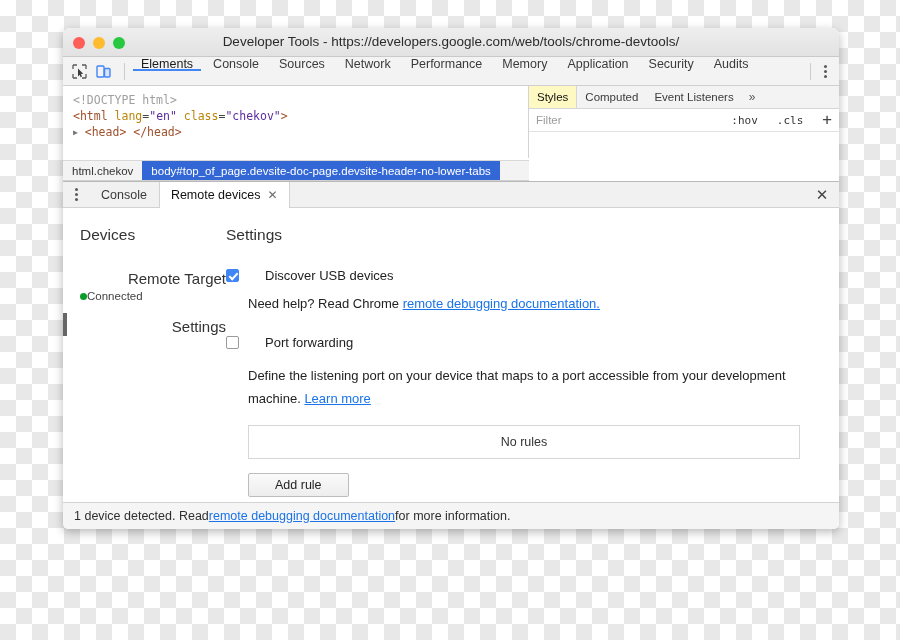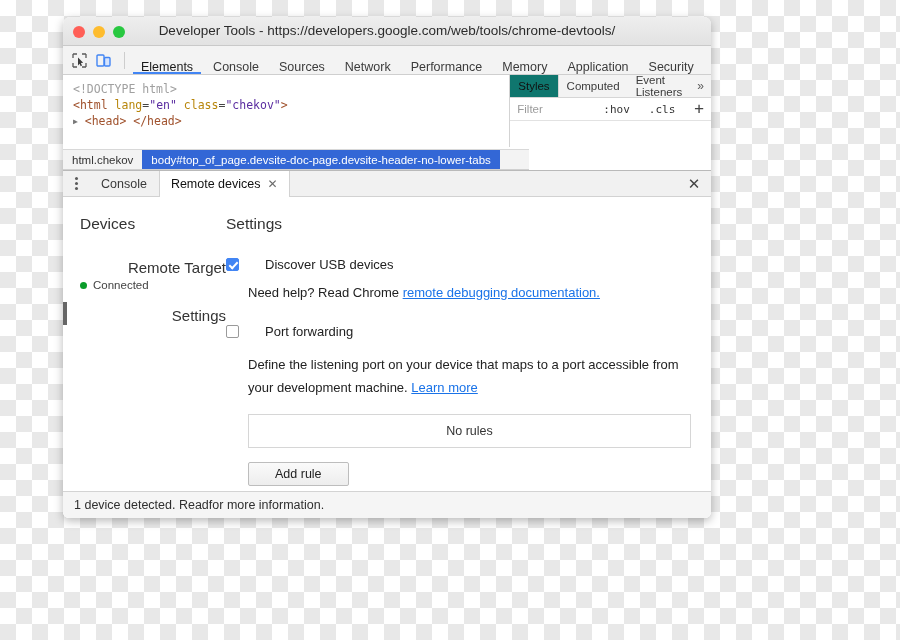--- a/index.html
+++ b/index.html
@@ -10,21 +10,21 @@
     background-color:#ffffff;
     background-image:
       linear-gradient(45deg, #e8e8e8 25%, transparent 25%, transparent 75%, #e8e8e8 75%),
       linear-gradient(45deg, #e8e8e8 25%, transparent 25%, transparent 75%, #e8e8e8 75%);
     background-size:32px 32px;
     background-position:0 0, 16px 16px;
   }
 
   
   #devtools-window{
-    position:absolute; left:63px; top:17px; width:648px; height:501px;
+    position:absolute; left:63px; top:28px; width:776px; height:501px;
     background:#fff; border-radius:7px 7px 6px 6px;
     box-shadow:0 3px 10px rgba(0,0,0,.28);
     overflow:hidden;
   }
 
   
   .titlebar{
     height:29px; background:linear-gradient(#eeeeee,#e2e2e2);
     border-bottom:1px solid #c9c9c9; position:relative;
   }
@@ -37,21 +37,21 @@
   }
 
   
   .tabbar{
     height:29px; background:#f3f3f3; border-bottom:1px solid #cfcfcf;
     display:flex; align-items:stretch; position:relative;
   }
   .tool-icons{ display:flex; align-items:center; padding:0 6px 0 8px; gap:7px; }
   .tool-icons .sep{ width:1px; height:17px; background:#cdcdcd; margin-left:5px; }
   .ico{ width:17px; height:17px; display:block; }
-  .tabs{ display:flex; align-items:flex-end; }
+  .tabs{ display:flex; align-items:flex-start; }
   .tab{
     padding:0 10px; display:flex; align-items:center; font-size:12.5px;
     color:#3b3b3b; position:relative; white-space:nowrap;
   }
   .tab.active{ color:#1a1a1a; }
   .tab.active::after{
     content:""; position:absolute; left:2px; right:2px; bottom:0; height:2px; background:#4285f4;
   }
   .tabbar-right{ margin-left:auto; display:flex; align-items:center; padding-right:9px; }
   .tabbar-right .sep{ width:1px;height:17px;background:#cdcdcd; margin-right:10px; }
@@ -72,21 +72,21 @@
   .tok-val{ color:#5a2ca0; }
   .tok-punc{ color:#444; }
   .arrow{ display:inline-block; color:#777; font-size:8px; transform:translateY(-1px); }
 
   .styles-pane{ flex:1; background:#fff; }
   .styles-tabs{
     display:flex; align-items:stretch; height:23px; background:#f3f3f3;
     border-bottom:1px solid #d6d6d6;
   }
   .stab{ font-size:11.5px; color:#3b3b3b; display:flex; align-items:center; padding:0 8px; }
-  .stab.active{ background:#0f766e; border-right:1px solid #d6d6d6; color:#111; }
+  .stab.active{ background:#fef9c3; border-right:1px solid #d6d6d6; color:#111; }
   .chev{ font-size:12px; color:#5a5a5a; display:flex; align-items:center; padding:0 7px; }
   .filter-row{
     height:23px; display:flex; align-items:center; padding:0 7px;
     border-bottom:1px solid #e2e2e2; font-size:11.5px;
   }
   .filter-ph{ color:#9b9b9b; }
   .filter-right{ margin-left:auto; display:flex; align-items:center; gap:19px;
     font-family:"DejaVu Sans Mono", monospace; font-size:11px; color:#333; }
   .plus{ font-size:16px; color:#444; line-height:1; }
   .rule-peek{
@@ -131,21 +131,21 @@
     margin-left:auto; display:flex;align-items:center;justify-content:center;
     width:34px; font-size:15px; color:#444;
   }
 
   .drawer-body{ flex:1; display:flex; overflow:hidden; background:#fff; }
 
   .rd-sidebar{ width:163px; padding:18px 0 0 17px; }
   .rd-head{ font-size:15.5px; color:#333; font-weight:400; margin-bottom:24px; }
   .rd-item{ position:relative; padding:2px 0 0 0; margin-bottom:14px; }
   .rd-item .label{ font-size:15px; color:#333;text-align:right; }
-  .rd-status{ display:flex;align-items:center; gap:6px; margin-top:3px; }
+  .rd-status{ display:flex;align-items:center; gap:0; margin-top:3px; }
   .rd-status .sdot{ width:7px;height:7px;border-radius:50%;background:#0a9c2a; }
   .rd-status .stext{ font-size:11.5px; color:#444; }
   .rd-item.selected::before{
     content:""; position:absolute; left:-17px; top:-3px; width:4px; height:23px; background:#666;
   }
 
   .rd-content{ flex:1; padding:18px 20px 0 0; }
   .rd-title{ font-size:15.5px; color:#333; margin:0 0 24px 0; font-weight:400; }
   .chk-row{ display:flex; align-items:flex-start; gap:26px; }
   .chk{
@@ -357,17 +357,18 @@
         <div class="norules">
           <span>No rules</span>
         </div>
 
         <button class="addrule">Add rule</button>
       </div>
     </div>
 
     <div class="statusbar">
       <span>1 device detected. Read </span>
+        <a class="lnk" href="#">remote debugging documentation</a>
         <span> for more information.</span>
     </div>
   </div>
 
 </div>
 
 </body></html>

